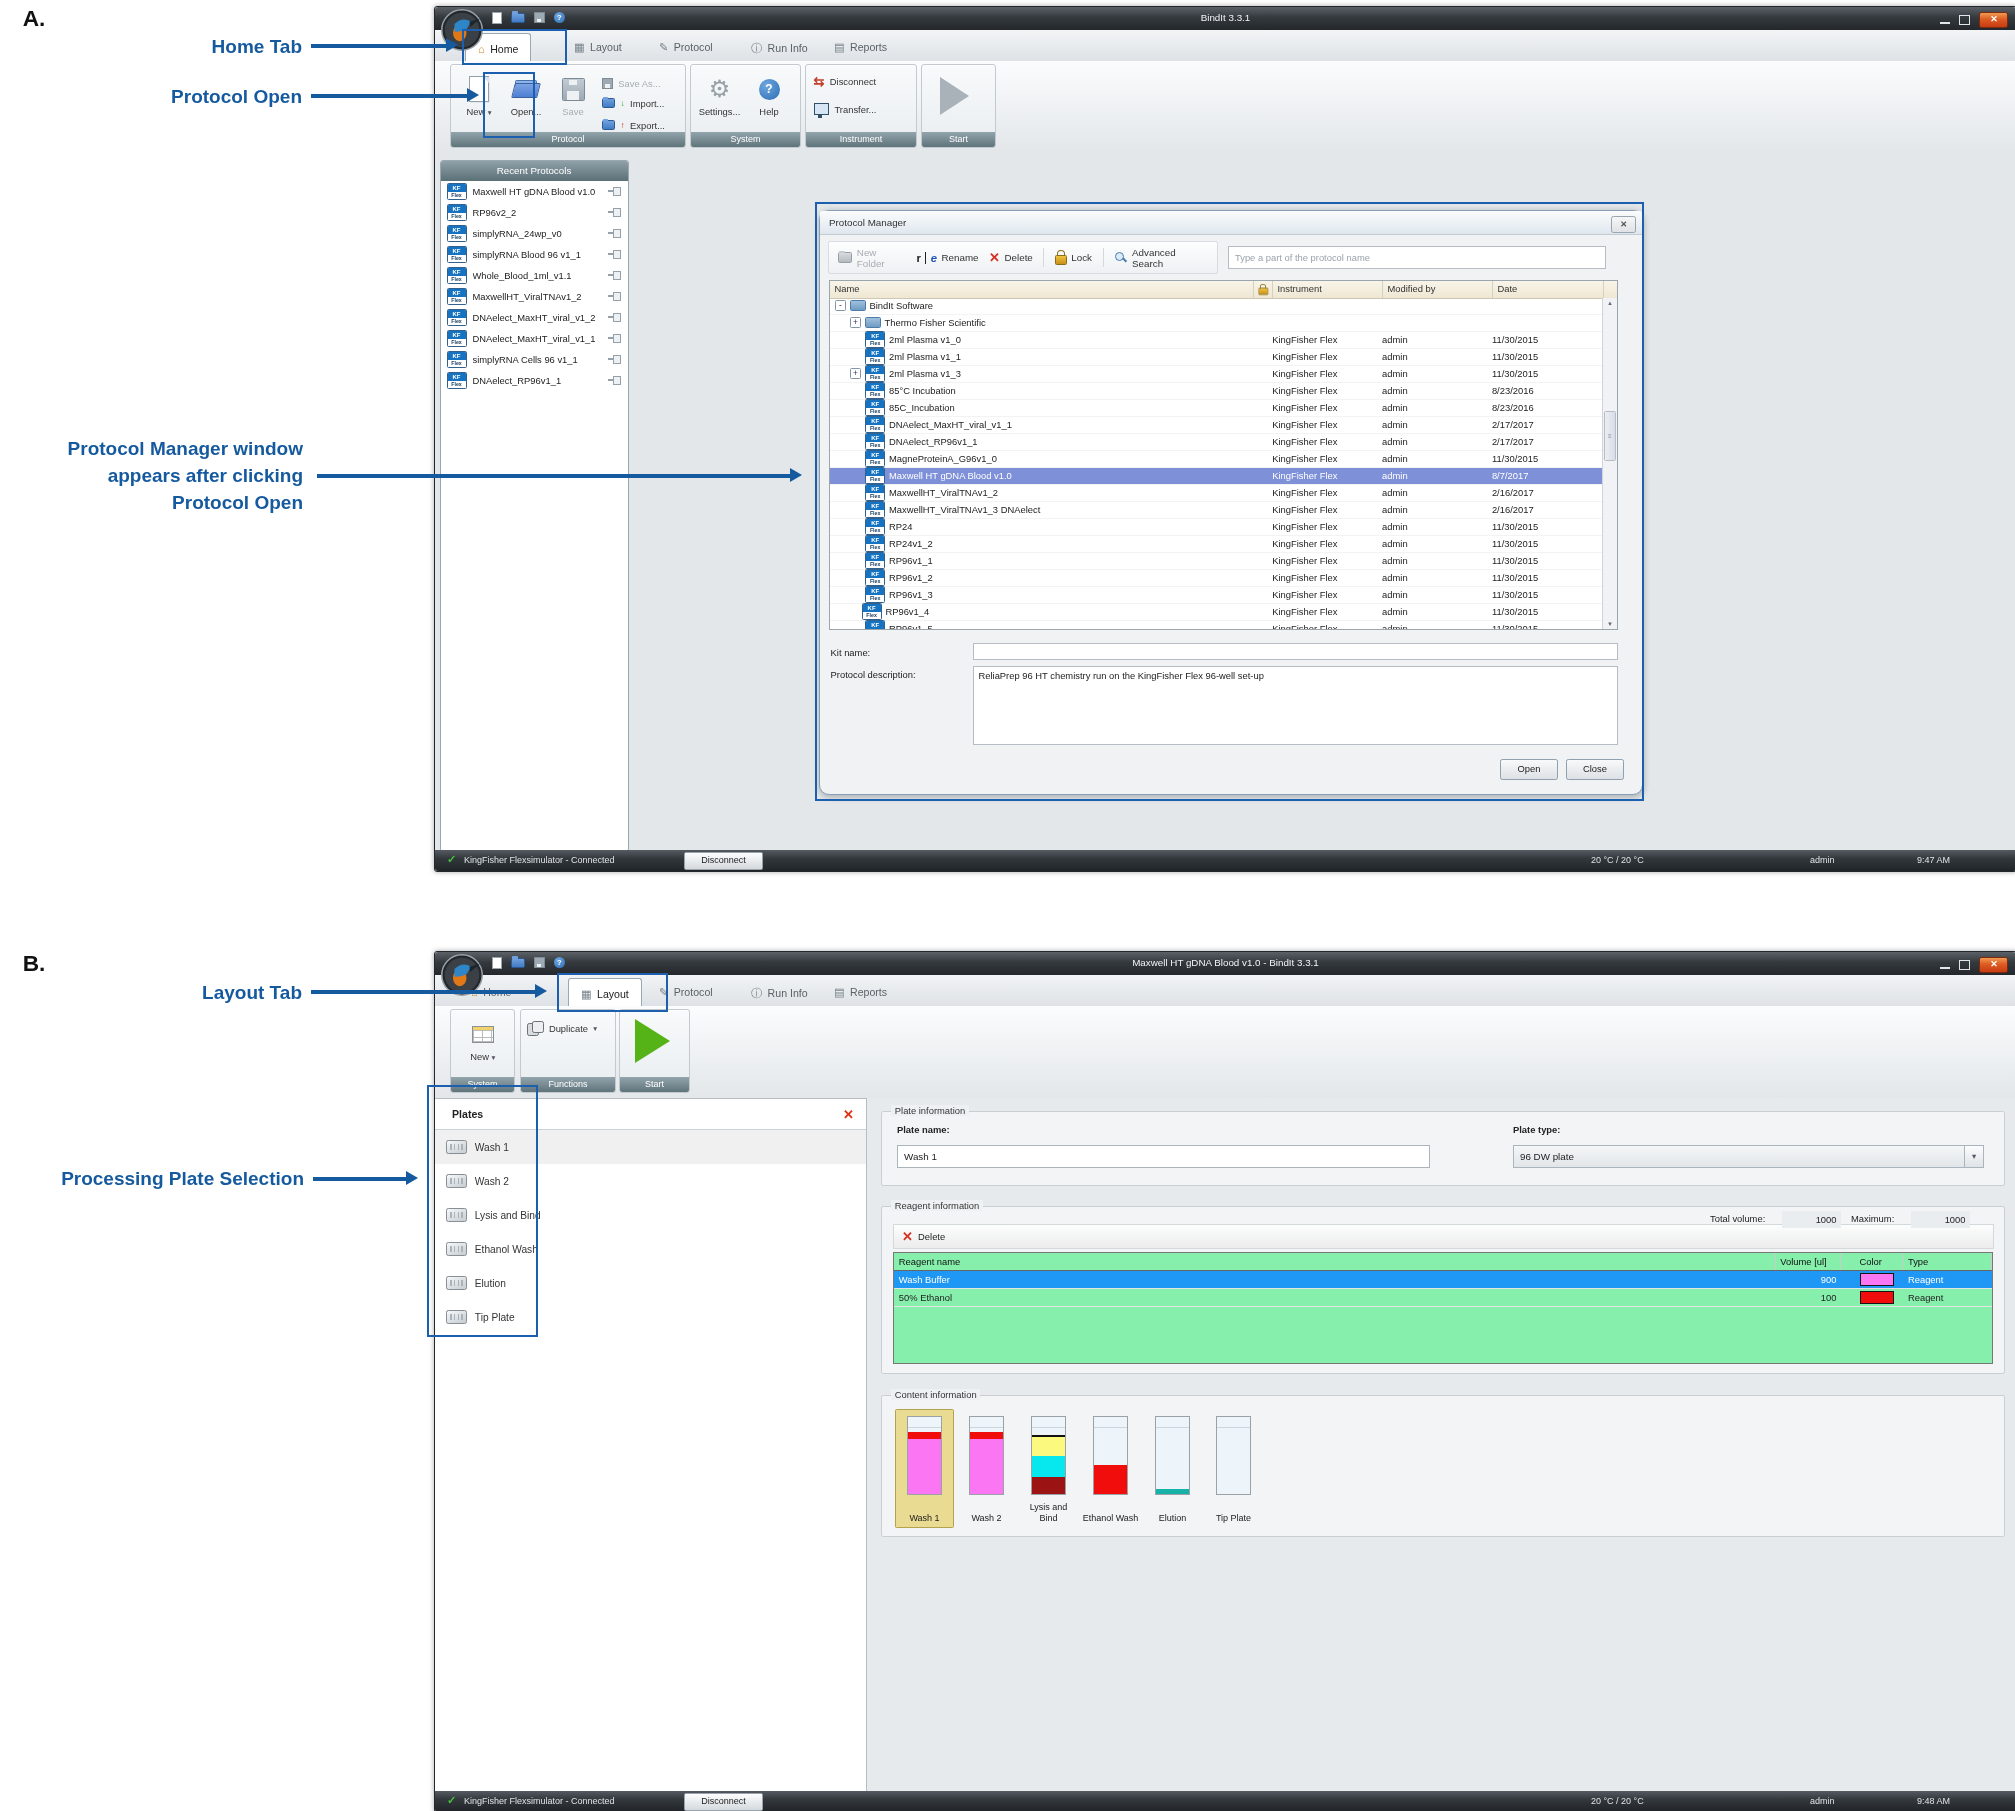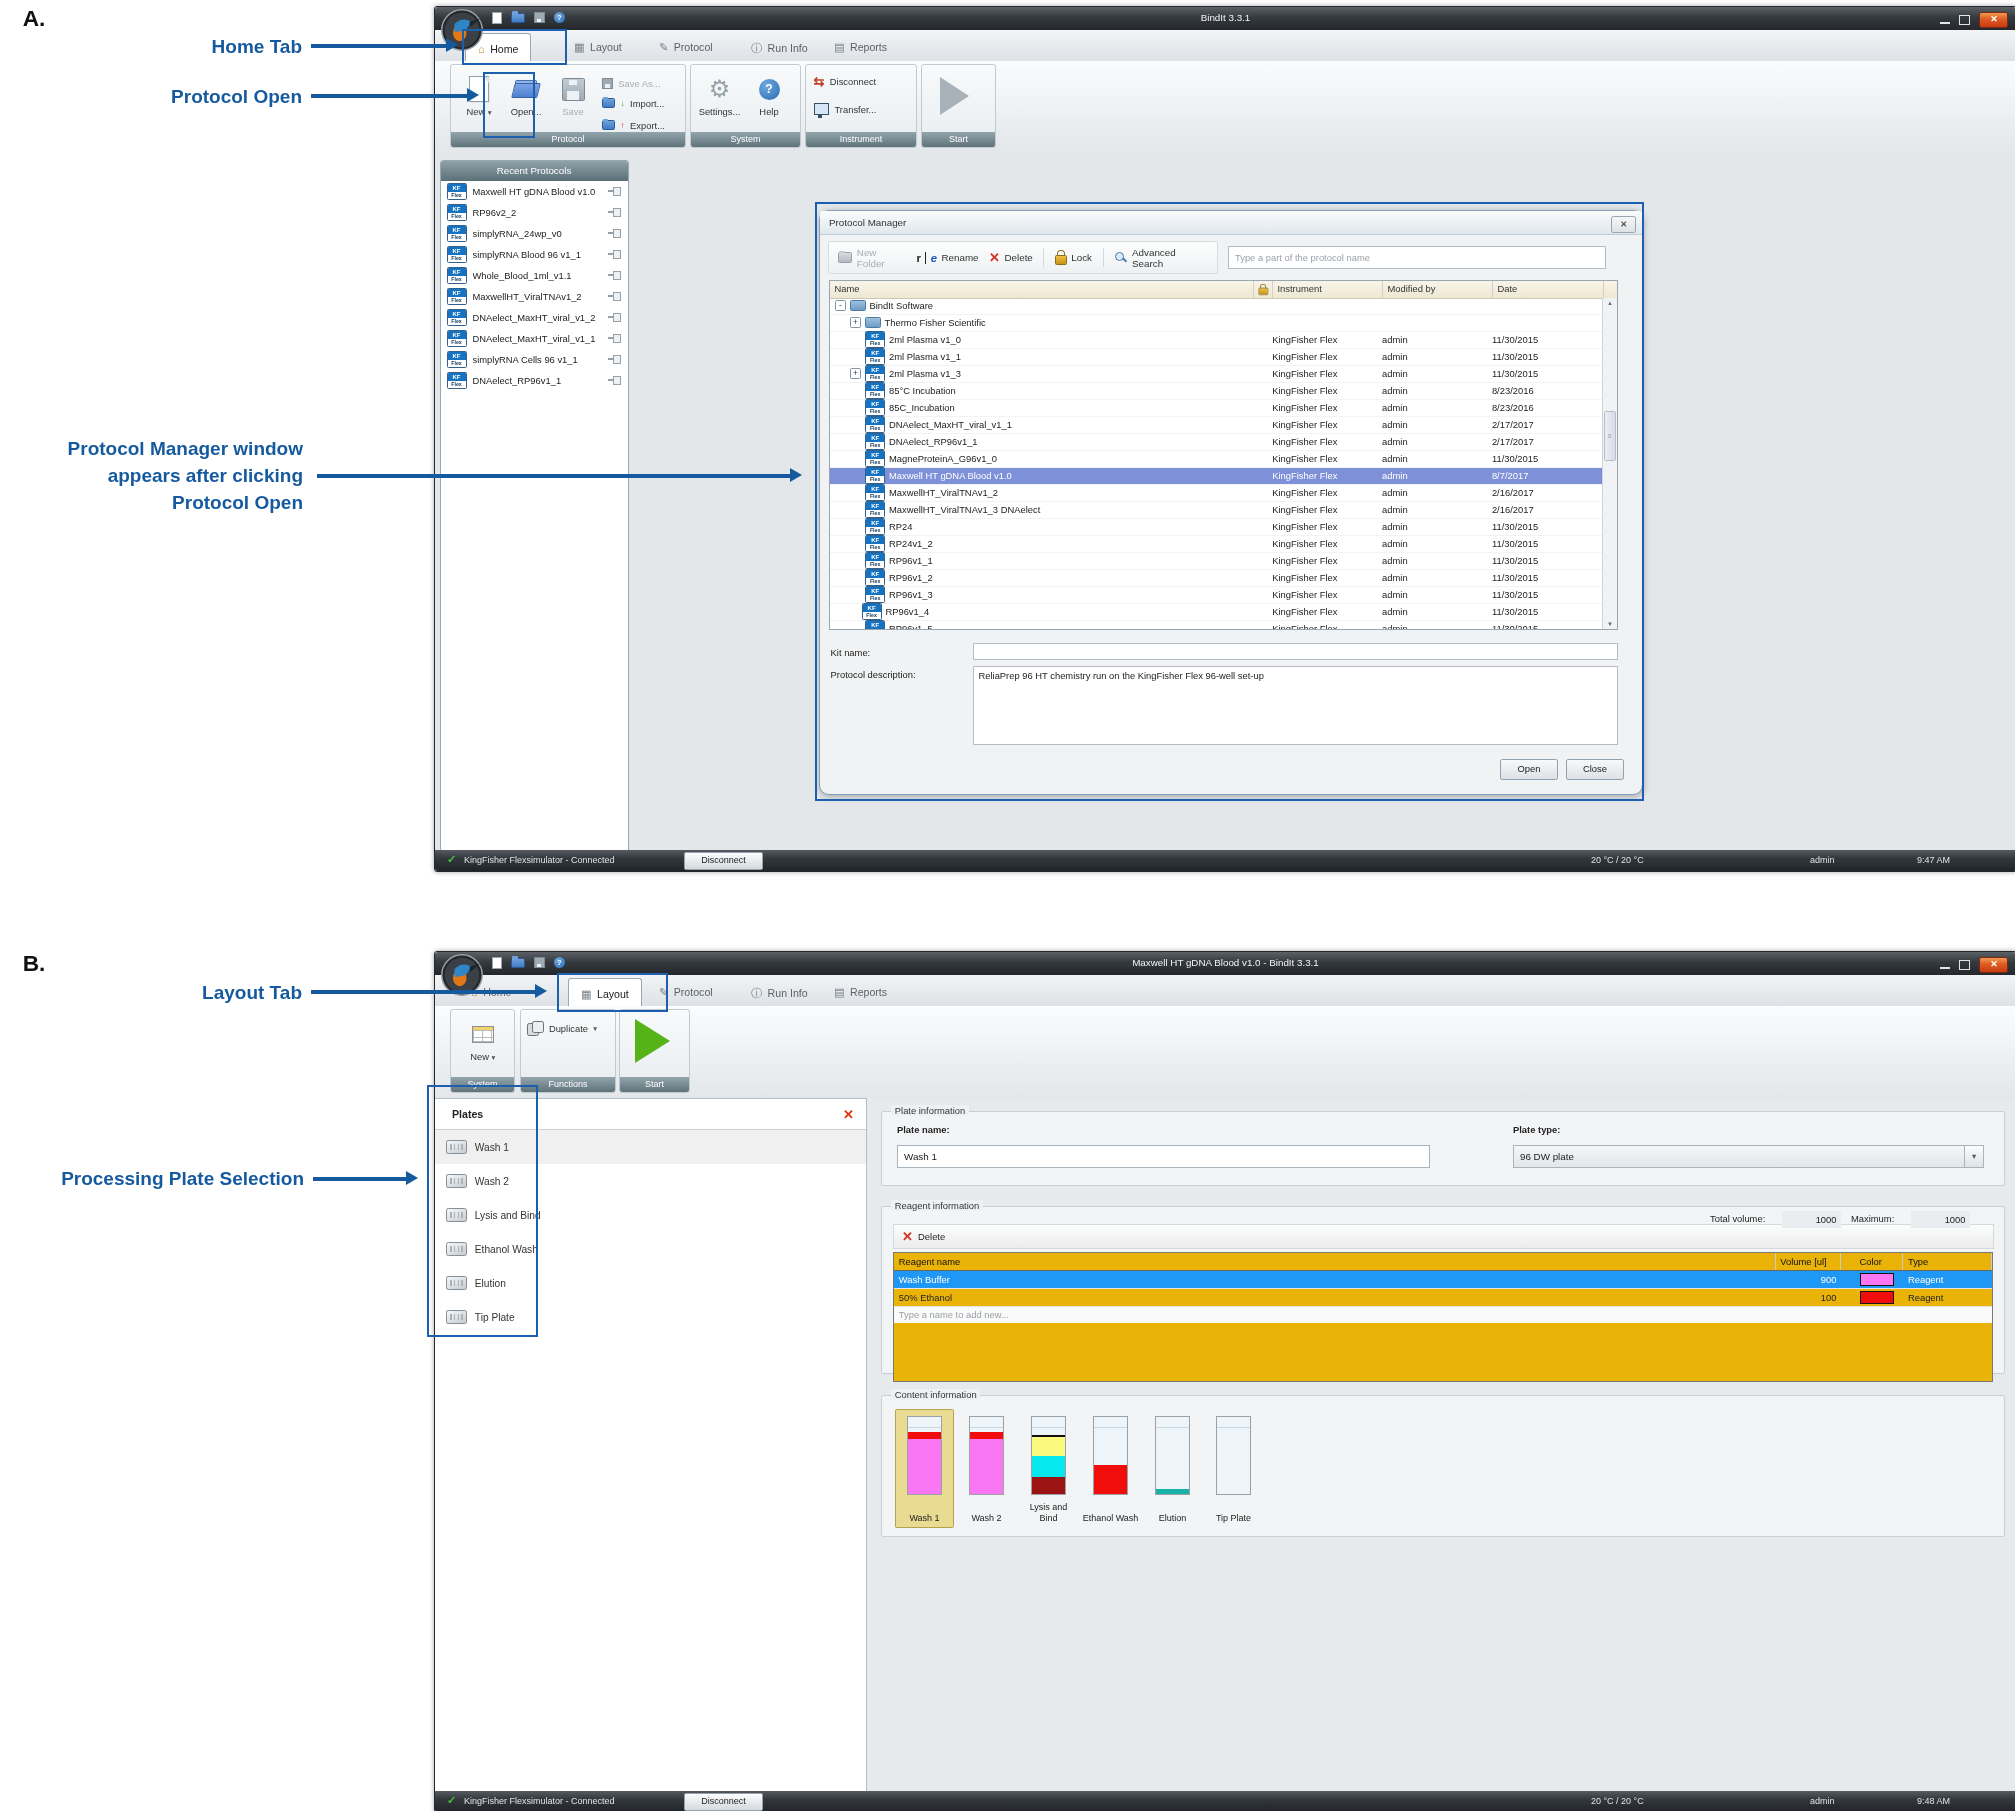--- a/index.html
+++ b/index.html
@@ -206,21 +206,21 @@
   .fselect .ddbtn{position:absolute;right:0;top:0;bottom:0;width:18px;border-left:0.8px solid #aab4bc;
     background:linear-gradient(#fbfcfd,#dfe3e7);text-align:center;color:#556;font-size:8.3px;line-height:21px;}
 
   .rtoolbar{position:absolute;left:11.3px;top:16.6px;right:9.8px;height:25px;box-sizing:border-box;
     background:linear-gradient(#fcfdfd,#ececec);border:0.8px solid #d5d9dc;display:flex;align-items:center;font-size:9.4px;}
   .rtoolbar .del{display:flex;gap:5.3px;align-items:center;padding-left:7.6px;}
   .rtb-lbl{position:absolute;top:6px;font-size:9.4px;color:#222;}
   .rtb-val{position:absolute;top:3.8px;width:59px;height:17.4px;background:#e9edf0;font-size:9.4px;
     text-align:right;line-height:17.4px;padding-right:4.5px;box-sizing:border-box;}
 
-  .rtable{position:absolute;left:11.3px;top:45px;width:1100px;height:130px;background:#eab308;border:0.8px solid #777;box-sizing:border-box;}
+  .rtable{position:absolute;left:11.3px;top:45px;width:1100px;height:112px;background:#86efac;border:0.8px solid #777;box-sizing:border-box;}
   .rthead{display:flex;height:17.4px;border-bottom:0.8px solid #666;font-size:9.4px;color:#111;}
   .rth{box-sizing:border-box;border-right:0.8px solid #ccc;padding:0 4.5px;line-height:17.4px;}
   .rc-name{width:894px;}.rc-vol{width:66px;}.rc-col{width:49px;margin-left:14px;}.rc-type{width:90px;}
   .rg-row{display:flex;height:16.6px;align-items:center;font-size:9.4px;border-bottom:0.8px solid #e4e4e4;}
   .rg-row .rg-c{box-sizing:border-box;padding:0 4.5px;overflow:hidden;white-space:nowrap;}
   .rg-row .rc-vol{text-align:right;}
   .rg-row.sel{background:#1f97f4;color:#fff;}
   .swatch{display:inline-block;width:32px;height:11.3px;border:0.8px solid #151515;vertical-align:middle;}
   .rg-add{display:flex;height:16.6px;align-items:center;font-size:9.4px;color:#9aa0a5;background:#fafafa;padding-left:4.5px;}
 
@@ -979,21 +979,20 @@
               <div class="rg-c rc-col"><span class="swatch" style="background: rgb(251, 118, 243);"></span></div>
               <div class="rg-c rc-type">Reagent</div>
             </div>
             <div class="rg-row">
               <div class="rg-c rc-name">50% Ethanol</div>
               <div class="rg-c rc-vol">100</div>
               <div class="rg-c rc-col"><span class="swatch" style="background: rgb(242, 13, 13);"></span></div>
               <div class="rg-c rc-type">Reagent</div>
             </div>
           </div>
-        <div class="rg-add">Type a name to add new...</div>
       </div>
     </div>
 
     <div class="gtitle" style="left:456px;top:437px;">Content information</div>
     <div class="gbox" style="left:446px;top:443px;width:1122px;height:140px;">
 
     <div class="ccell selcell" style="left: 13px;">
           <span class="tube">
             <div style="position: absolute; left: 0px; right: 0px; background: rgb(251, 118, 243); bottom: 0%; height: 72%;"></div>
             <div style="position: absolute; left: 0px; right: 0px; background: rgb(242, 13, 13); bottom: 72%; height: 8%;"></div>

